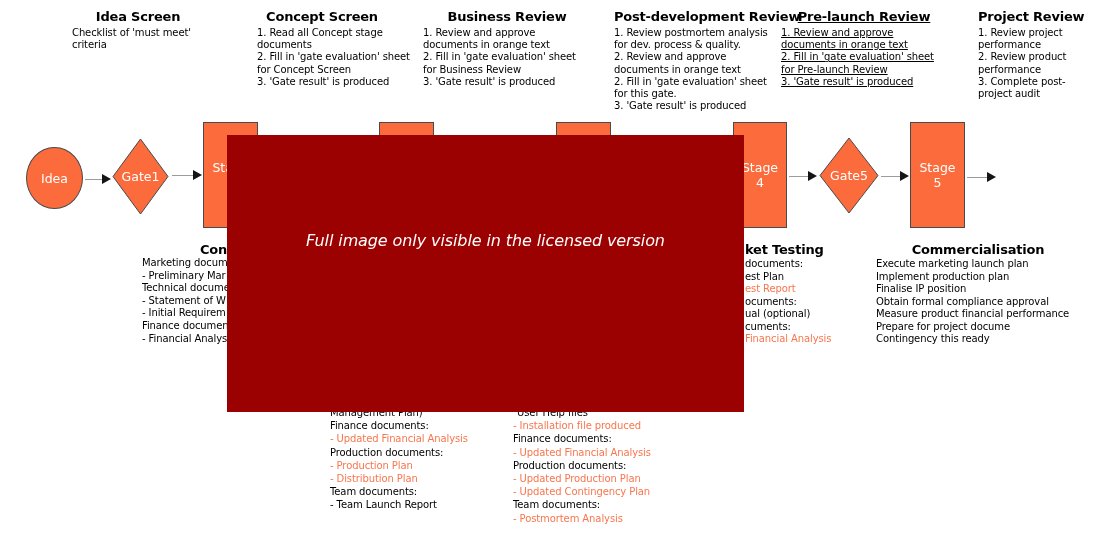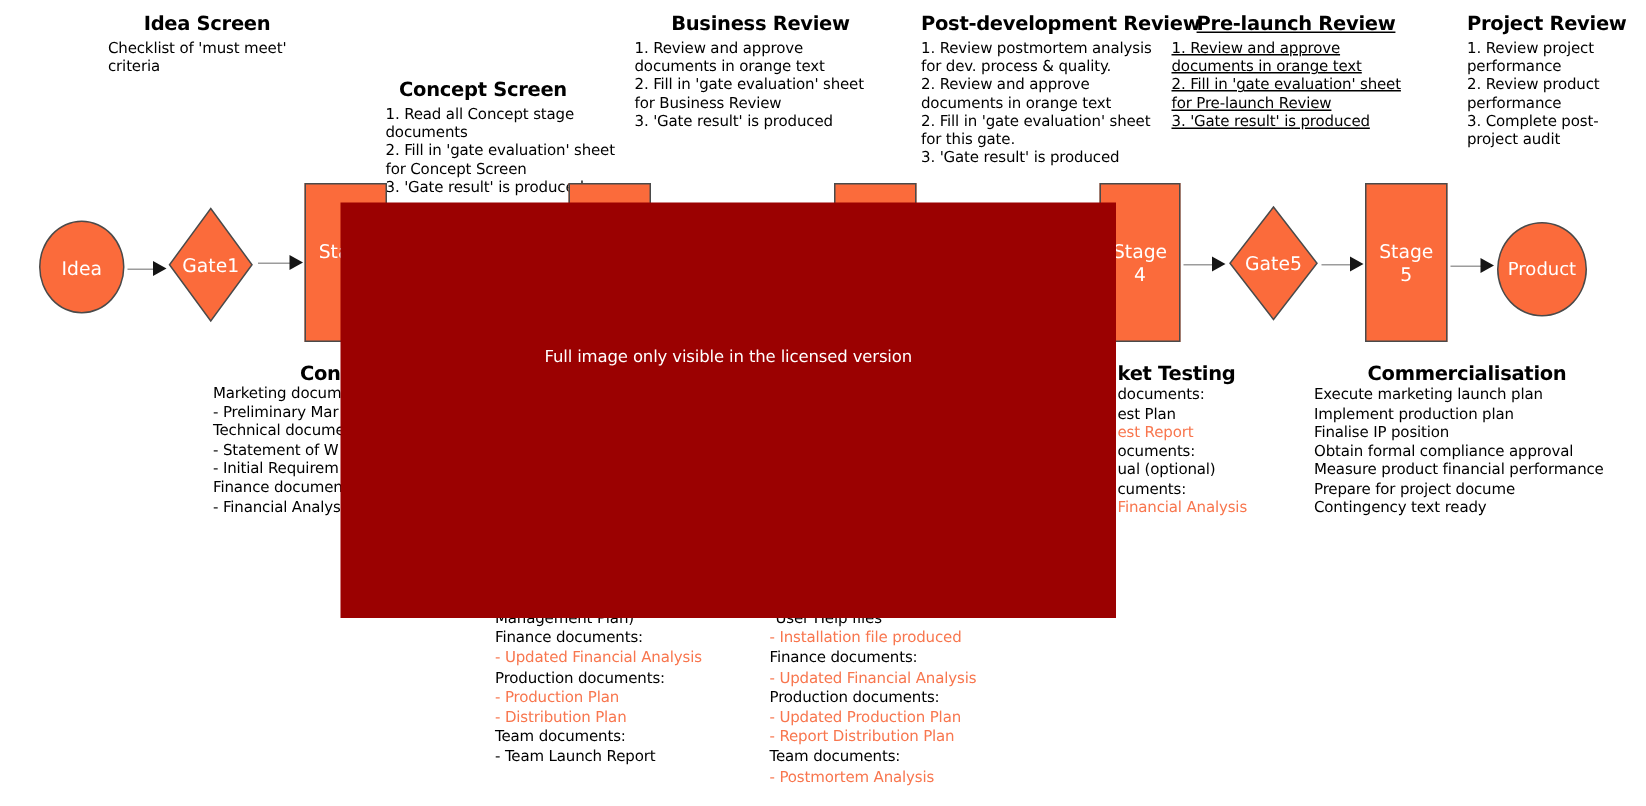--- a/index.html
+++ b/index.html
@@ -31,36 +31,36 @@
   .diamond polygon{fill:var(--shape-fill,#FB6B3B);stroke:var(--shape-border,#3A3A3A);stroke-width:1;}
   .diamond .label-wrap{position:absolute;inset:0;display:flex;flex-direction:row;align-items:center;justify-content:center;}
   
   .arrow{height:10px;}
   .arrow-line{position:absolute;left:0;top:4.5px;height:1px;background:var(--arrow-line,#9C9C9C);}
   .arrow-head{position:absolute;right:0;top:0;width:0;height:0;
     border-top:5px solid transparent;border-bottom:5px solid transparent;
     border-left:9px solid var(--arrow-head,#151515);}
   
   .license-overlay{left:227px;top:135px;width:517px;height:277px;background:var(--watermark-bg,#9B0101);z-index:10;}
-  .watermark-text{position:absolute;left:0;right:0;top:96px;text-align:center;color:#fff;font-size:11px;letter-spacing:-0.1px;}
+  .watermark-text{position:absolute;left:0;right:0;top:96px;text-align:center;color:#fff;font-size:16px;letter-spacing:-0.1px;font-style:italic;}
 </style>
 </head>
 <body>
 
 <div class="canvas">
 
   <div class="abs top-col" style="left:72px;top:10px;width:132px;">
     <div class="col-title">Idea Screen</div>
     <div class="col-body">
 
     <div class="body-line">Checklist of 'must meet'</div>
         <div class="body-line">criteria</div>
       </div>
   </div>
-  <div class="abs top-col" style="left:257px;top:10px;width:130px;margin-top:44px;">
+  <div class="abs top-col" style="left:257px;top:10px;width:130px;">
     <div class="col-title">Concept Screen</div>
     <div class="col-body">
 
     <div class="body-line">1. Read all Concept stage</div>
         <div class="body-line">documents</div>
         <div class="body-line">2. Fill in 'gate evaluation' sheet</div>
         <div class="body-line">for Concept Screen</div>
         <div class="body-line">3. 'Gate result' is produced</div>
       </div>
   </div>
@@ -147,23 +147,20 @@
       <div class="shape-label">Gate</div>
       <div class="shape-label">5</div>
     </div>
   </div>
 
   <div class="abs stage-rect" style="left:910px;top:122px;width:55px;height:106px;">
     <div class="shape-label">Stage</div>
     <div class="shape-label">5</div>
   </div>
 
-  <div class="abs flow-circle" style="left:998px;top:148px;width:60px;height:63px;">
-    <div class="shape-label" style="font-size:12px;">Product</div>
-  </div>
 
   <div class="abs arrow" style="left:85px;top:174px;width:26px;">
     <div class="arrow-line" style="width:18px;"></div>
     <div class="arrow-head"></div>
   </div>
   <div class="abs arrow" style="left:172px;top:170px;width:30px;">
     <div class="arrow-line" style="width:22px;"></div>
     <div class="arrow-head"></div>
   </div>
   <div class="abs arrow" style="left:789px;top:171px;width:28px;">
@@ -207,21 +204,21 @@
   <div class="abs" style="left:852px;top:243px;width:204px;margin-left:24px;">
     <div class="col-title">Commercialisation</div>
     <div class="col-body lh125" style="margin-top:1px;">
 
     <div class="body-line">Execute marketing launch plan</div>
         <div class="body-line">Implement production plan</div>
         <div class="body-line">Finalise IP position</div>
         <div class="body-line">Obtain formal compliance approval</div>
         <div class="body-line">Measure product financial performance</div>
         <div class="body-line">Prepare for project docume</div>
-        <div class="body-line">Contingency text ready</div>
+        <div class="body-line">Contingency this ready</div>
       </div>
   </div>
 
   <div class="abs lh132" style="left:330px;top:406px;">
 
   <div class="body-line">Management Plan)</div>
       <div class="body-line">Finance documents:</div>
       <div class="body-line orange">- Updated Financial Analysis</div>
       <div class="body-line">Production documents:</div>
       <div class="body-line orange">- Production Plan</div>
@@ -230,21 +227,21 @@
       <div class="body-line">- Team Launch Report</div>
     </div>
   <div class="abs lh132" style="left:513px;top:406px;">
 
   <div class="body-line" style="margin-left: 4px;">User Help files</div>
       <div class="body-line orange">- Installation file produced</div>
       <div class="body-line">Finance documents:</div>
       <div class="body-line orange">- Updated Financial Analysis</div>
       <div class="body-line">Production documents:</div>
       <div class="body-line orange">- Updated Production Plan</div>
-      <div class="body-line orange">- Report Distribution Plan</div>
+      <div class="body-line orange">- Updated Contingency Plan</div>
       <div class="body-line">Team documents:</div>
       <div class="body-line orange">- Postmortem Analysis</div>
     </div>
 
   <div class="abs license-overlay">
     <div class="watermark-text">Full image only visible in the licensed version</div>
   </div>
 
 </div>
 

